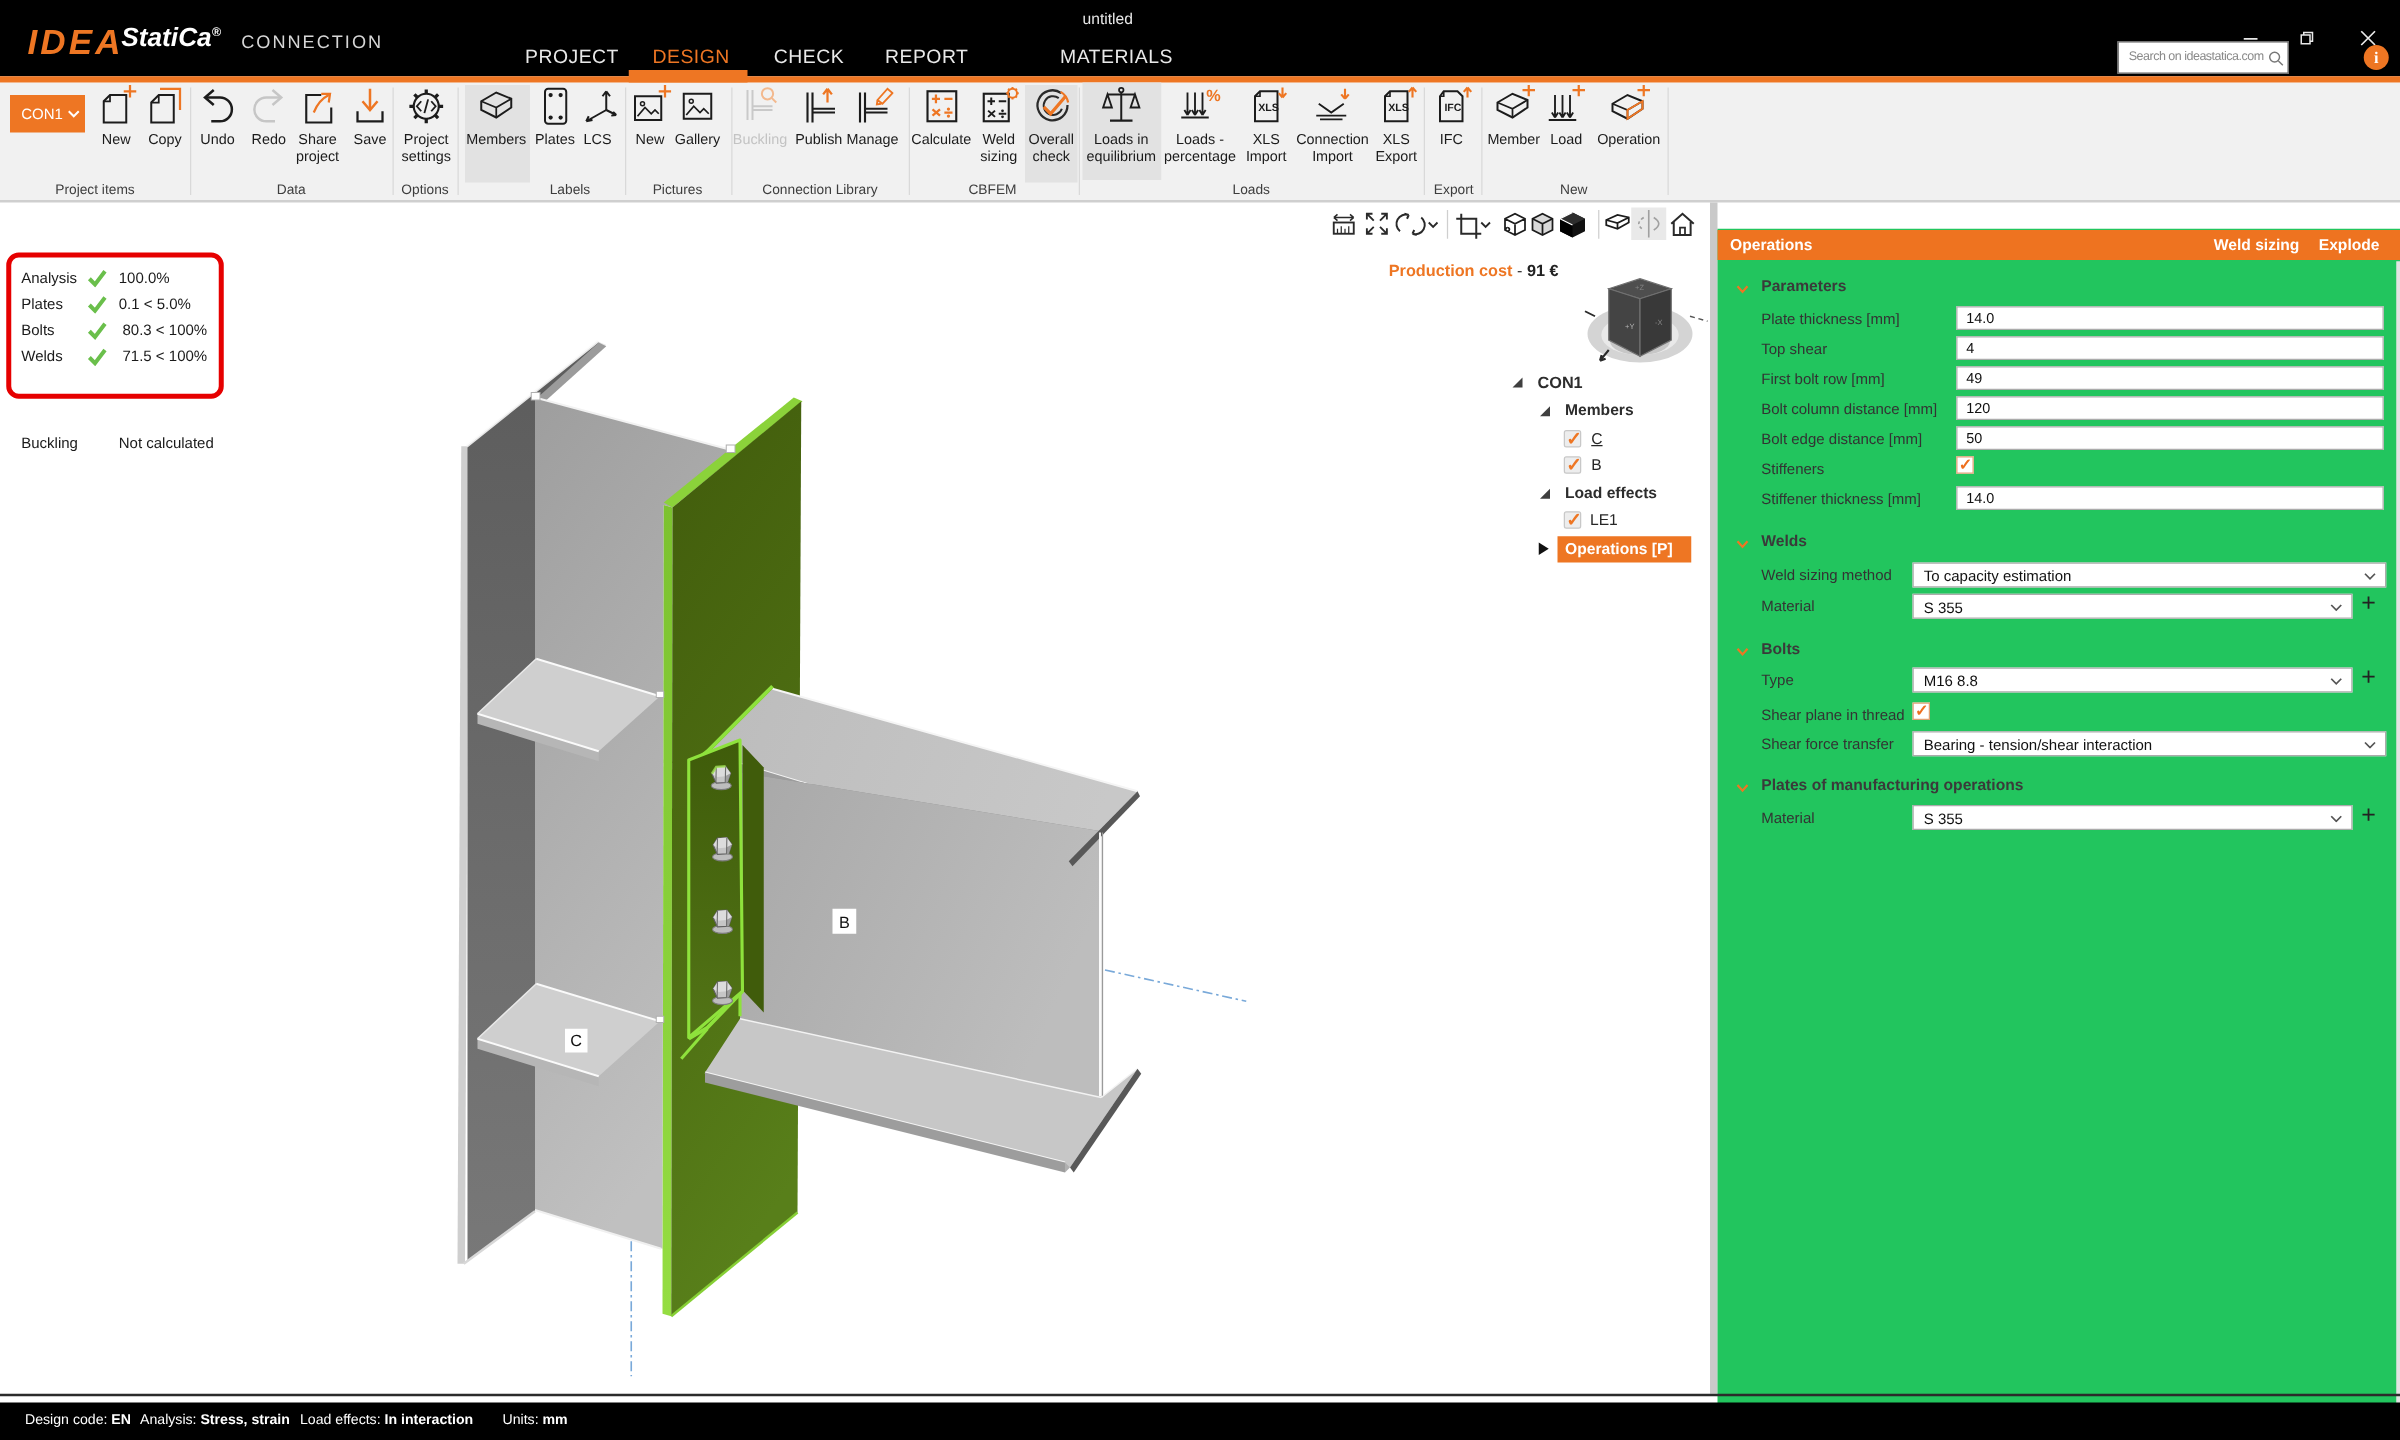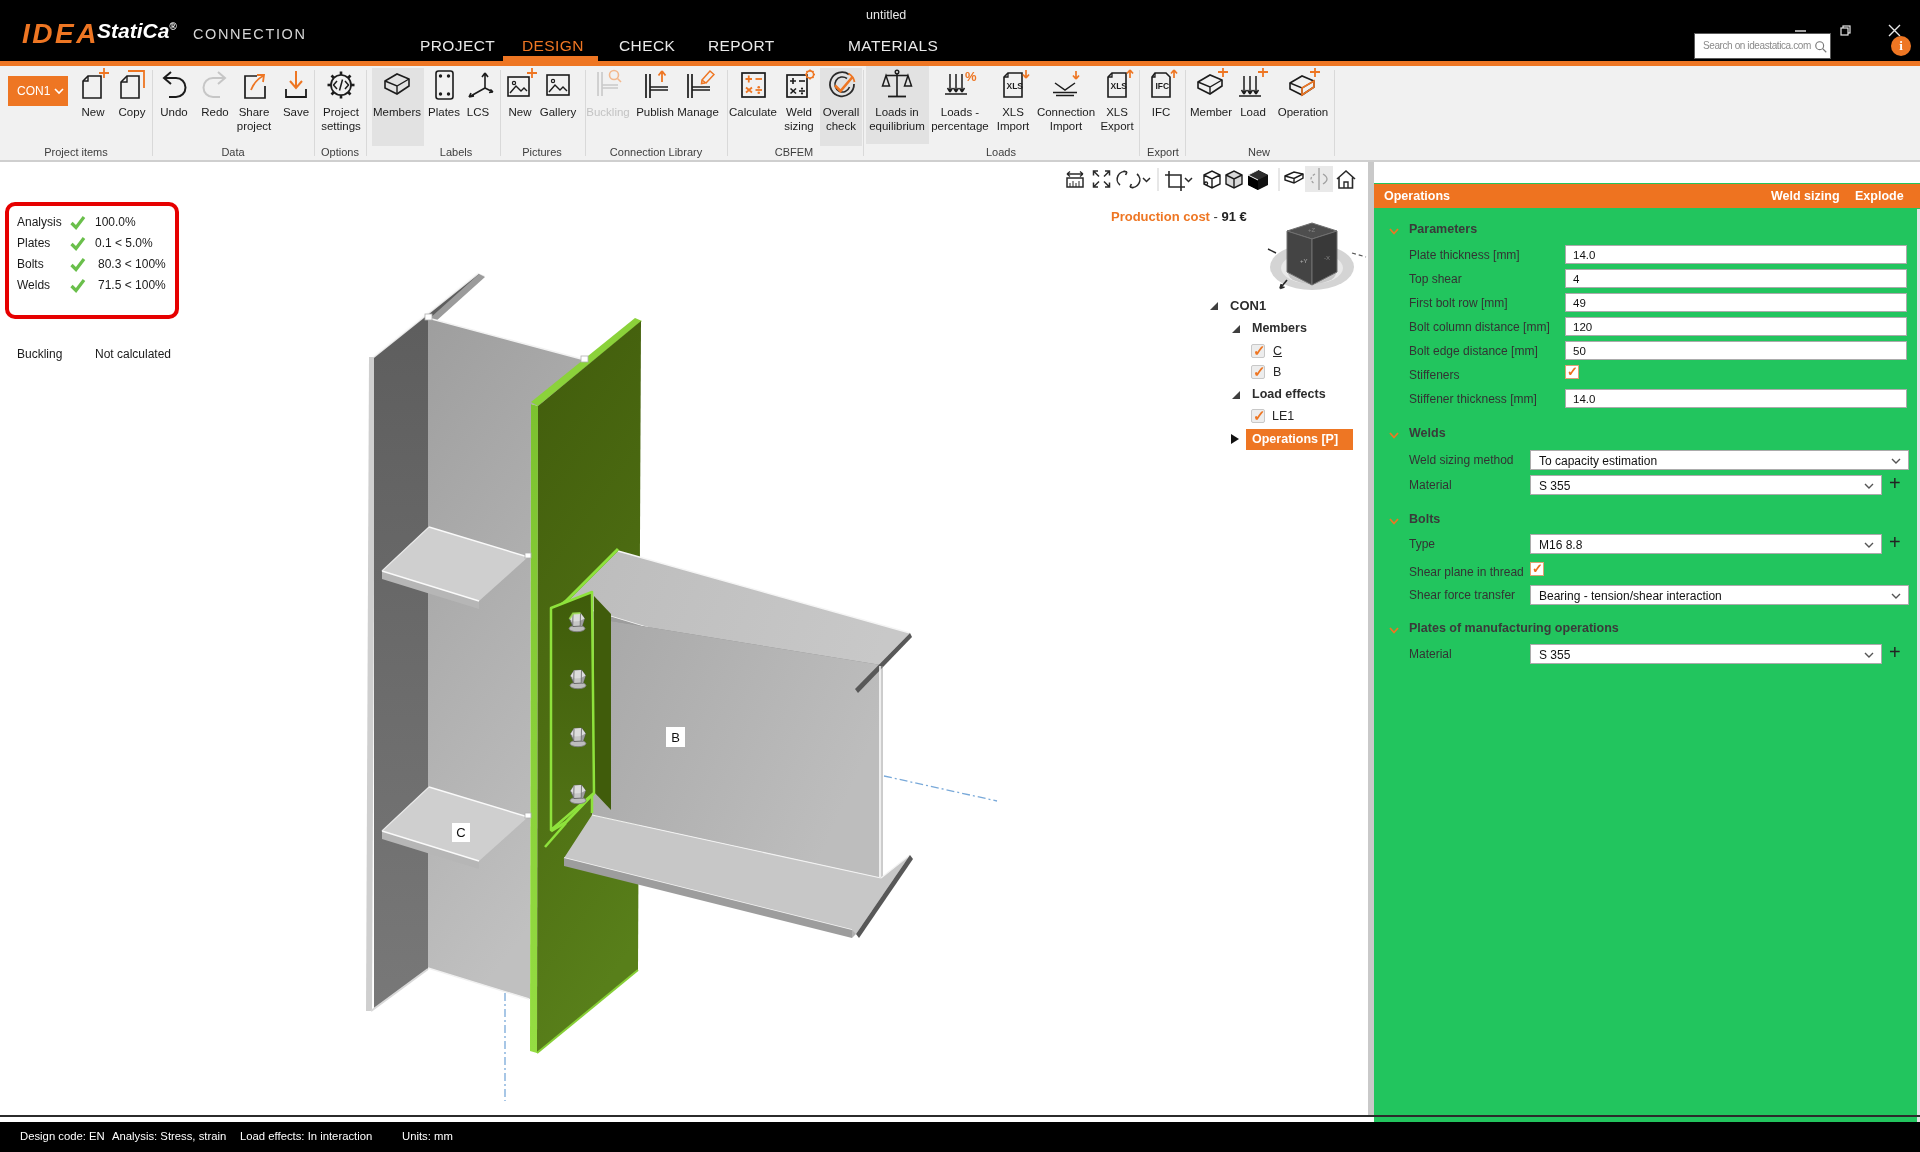--- a/index.html
+++ b/index.html
@@ -61,21 +61,21 @@
 .pdd{position:absolute;left:156px;height:20px;border:1px solid #ababab;background:#fff;font-size:12px;color:#111;z-index:21;}
 .pdd span{position:absolute;left:8px;top:3px;}
 .ddchev{position:absolute;top:7px;width:10px;height:6px;}
 .plus{position:absolute;font-size:20px;color:#222;z-index:21;font-weight:normal;}
 .ocheck{position:absolute;width:14px;height:14px;border:1px solid #e0a075;background:#fff;z-index:21;}
 .ocheck:after{content:"\2713";position:absolute;left:1px;top:-2px;font-size:13px;font-weight:bold;color:#ee6f1e;}
 #rscroll{position:absolute;left:543px;top:26px;width:3px;height:927px;background:#e3e3e3;}
 
 #botline{position:absolute;left:0;top:1115px;width:1920px;height:2px;background:#2b2b2b;z-index:20;}
 #statusbar{position:absolute;left:0;top:1122px;width:1920px;height:30px;background:#000;z-index:20;color:#fff;font-size:11.3px;}
-#statusbar b{font-weight:normal;margin-top:12px;}
+#statusbar b{font-weight:bold;margin-top:12px;}
 .sbit{position:absolute;top:8px;}
 </style>
 </head>
 <body>
 <div id="page">
 
 <div id="titlebar"></div>
 <div id="orangeband"></div>
 <div id="tabind"></div>
 <div id="logoidea">IDEA</div>

